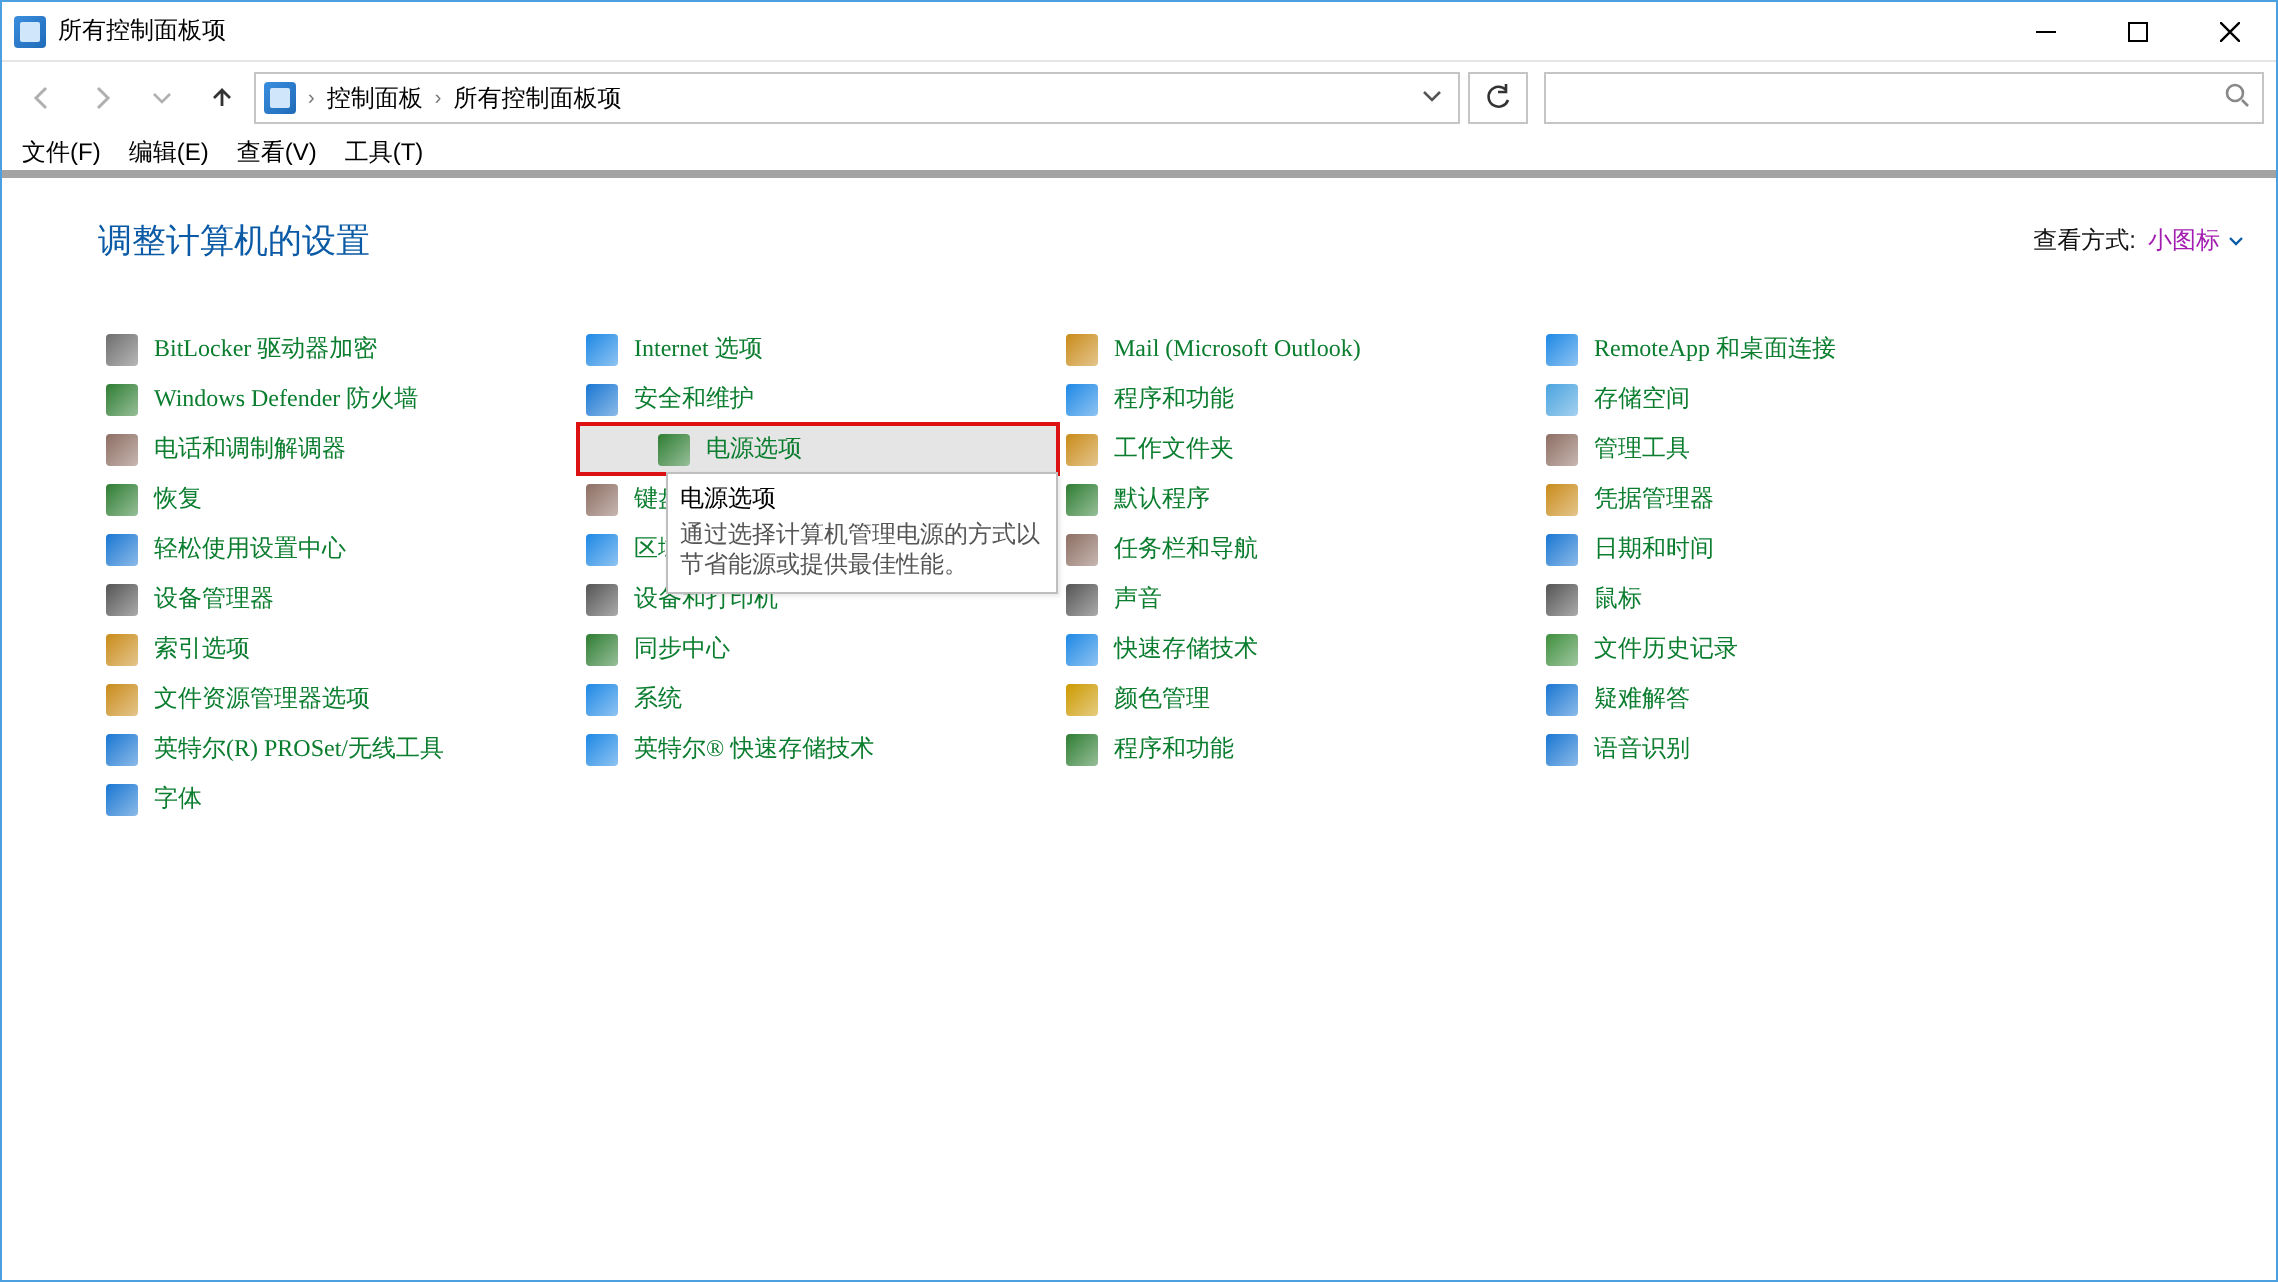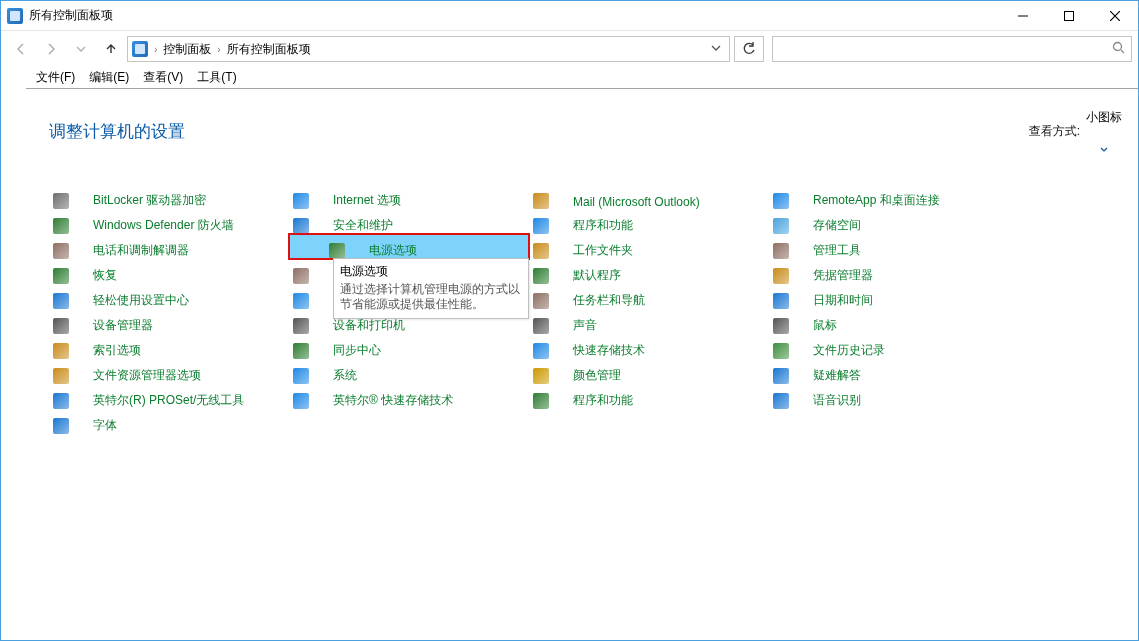--- a/index.html
+++ b/index.html
@@ -88,61 +88,61 @@
     display: flex; align-items: center; padding: 0 6px;
     margin-left: 6px;
     color: #888;
   }
   .searchbox .sicon { margin-left:auto; color:#888;}
   .menubar {
     height: 22px;
     display: flex; align-items: center; gap: 14px;
     padding: 0 10px;
     background: #fff;
-    border-bottom: 1px solid #a3a3a3;
-    margin-left: 25px;
+    border-bottom: 4px solid #a3a3a3;
   }
   .menubar span { }
   .content {
     padding: 10px 16px 0 16px;
     margin-left: 32px;
   }
   .heading-row {
     display:flex; align-items:center; padding: 10px 0 14px 0;
   }
   .page-heading {
     color: #0a5aa6;
     font-size: 17px;
     font-weight: 400;
   }
   .view-label { margin-left:auto; color:#111; font-size:12px;}
-  .view-value { color:#000000; margin-left:6px; display:inline-flex; align-items:center; gap:20px; font-size:12px;flex-direction:column;}
+  .view-value { color:#a21caf; margin-left:6px; display:inline-flex; align-items:center; gap:4px; font-size:12px;}
   .grid {
     display: grid;
     grid-template-columns: repeat(4, 240px);
     gap: 0px 0px;
     margin-top: 16px;
   }
   .item {
-    display:flex; align-items:flex-end; gap:24px;
+    display:flex; align-items:center; gap:8px;
     height: 25px;
     padding: 0 4px;
     position: relative;
+    font-family: Liberation Serif, serif;
   }
   .item .icon {
     width:16px; height:16px;
     display:inline-flex; align-items:center; justify-content:center;
     flex:0 0 auto;
   }
   .item .label {
     color: #0a7d2e;
     white-space: nowrap;
   }
   .item.highlighted {
-    background: #7dd3fc;
+    background: #e5e5e5;
     outline: 2px solid #d11;
     outline-offset: -1px;
     z-index: 2;
     padding-left: 40px;
   }
   .tooltip {
     position:absolute;
     top: 24px; left: 44px;
     width: 196px;
     background: #ffffff;

